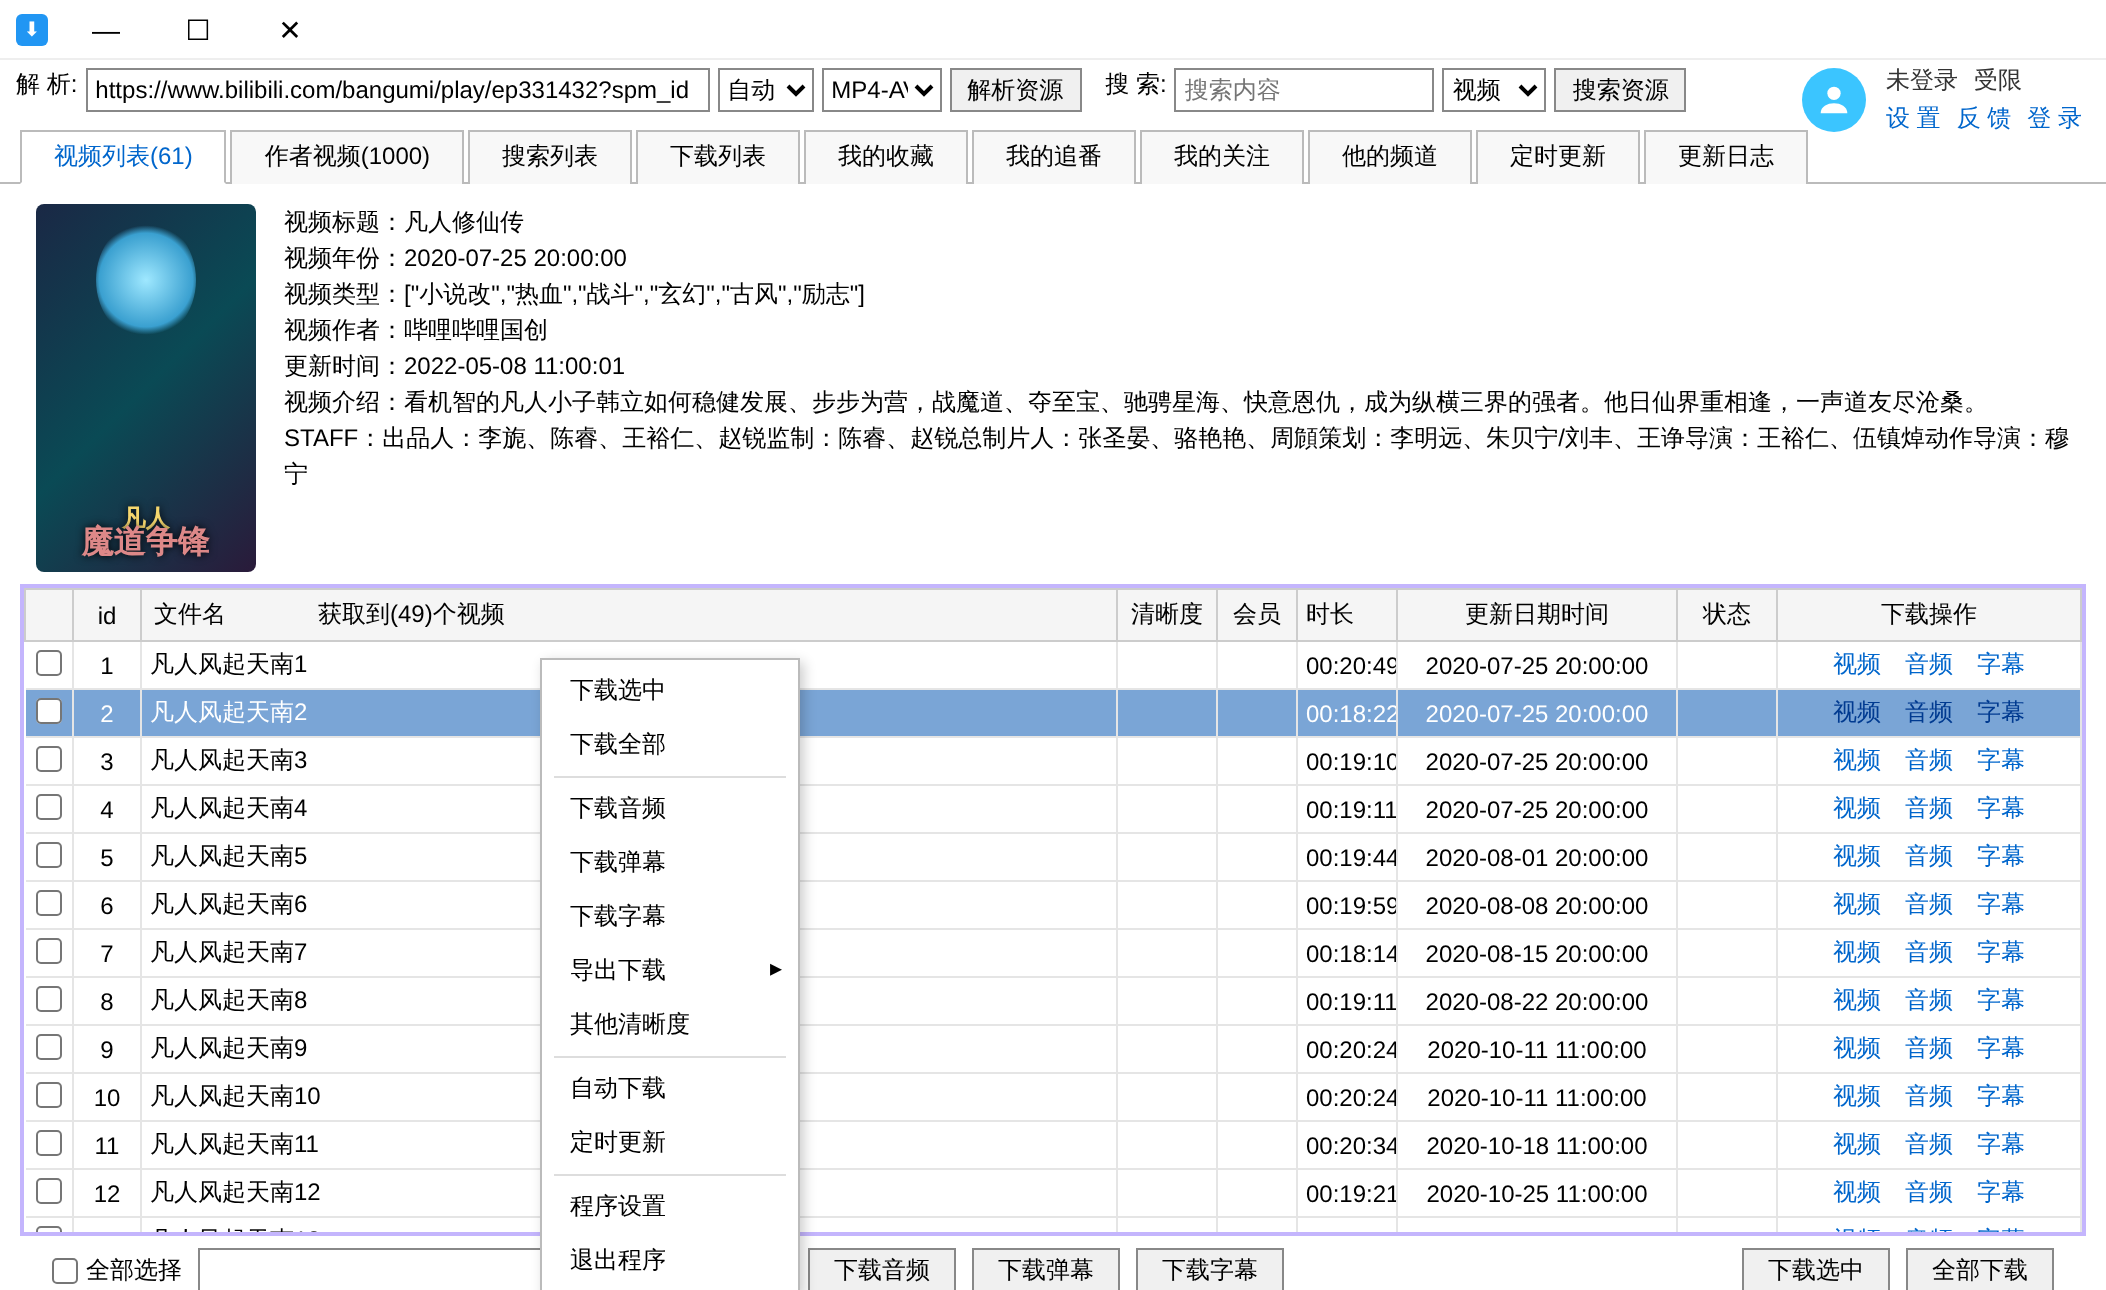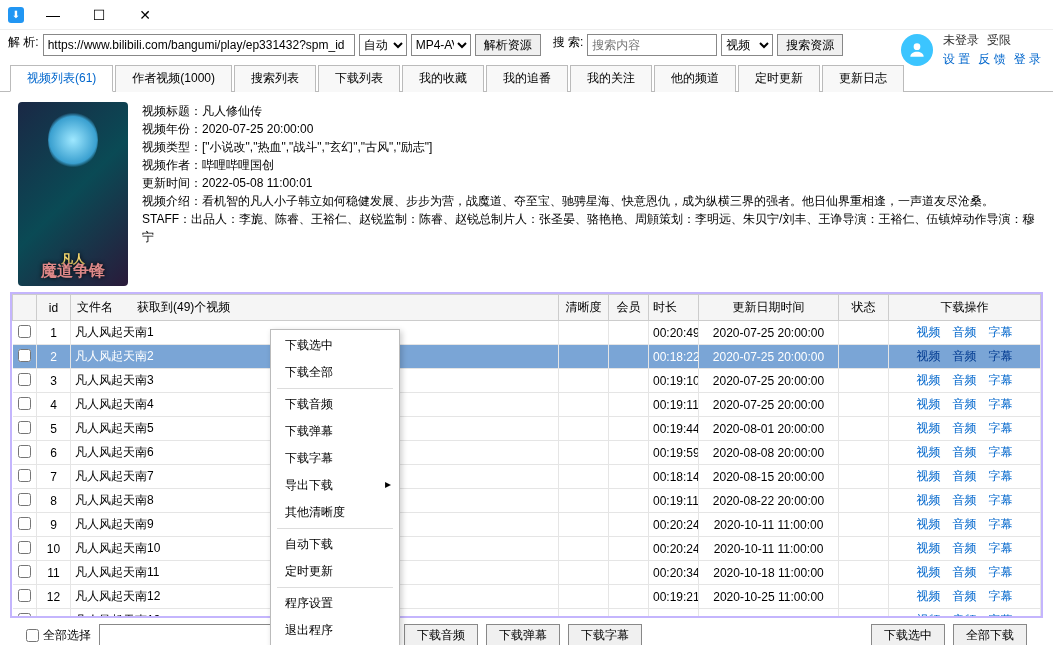--- a/index.html
+++ b/index.html
@@ -51,21 +51,21 @@
 .col-id { width: 34px; text-align: center;}
 .col-name { }
 .col-clr { width: 50px; text-align:center;}
 .col-vip { width: 40px; text-align:center;}
 .col-dur { width: 50px; text-align:left;}
 .col-date { width: 140px; text-align:center;}
 .col-stat { width: 50px; text-align:center;}
 .col-ops { width: 152px; text-align:center;}
 .link { color: #0066cc; cursor: pointer; margin: 0 6px; }
 th.col-name { text-align: left; padding-left: 6px; }
-.filename-header { display:flex; gap: 24px;}
+.filename-header { display:flex; gap: 46px;}
 
 .context-menu { position: absolute; left: 270px; top: 329px; width: 130px; background: #fff; border: 1px solid #bbb; box-shadow: 2px 2px 6px rgba(0,0,0,0.2); z-index: 100; padding: 2px 0;}
 .context-menu .item { padding: 5px 14px; cursor: pointer; position:relative;}
 .context-menu .sep { height: 1px; background: #ddd; margin: 2px 6px; }
 .context-menu .arrow { position:absolute; right:8px;}
 
 .footer { display: flex; align-items: center; padding: 6px 26px; gap: 8px; border-top: 0px solid #ddd; }
 .footer label { display: flex; align-items: center; gap: 4px; }
 .footer input[type=text] { flex: 1; height: 22px; border: 1px solid #888; background:#fff; }
 .footer button { height: 22px; padding: 0 12px; border: 1px solid #888; background: #f0f0f0; cursor: pointer; }

